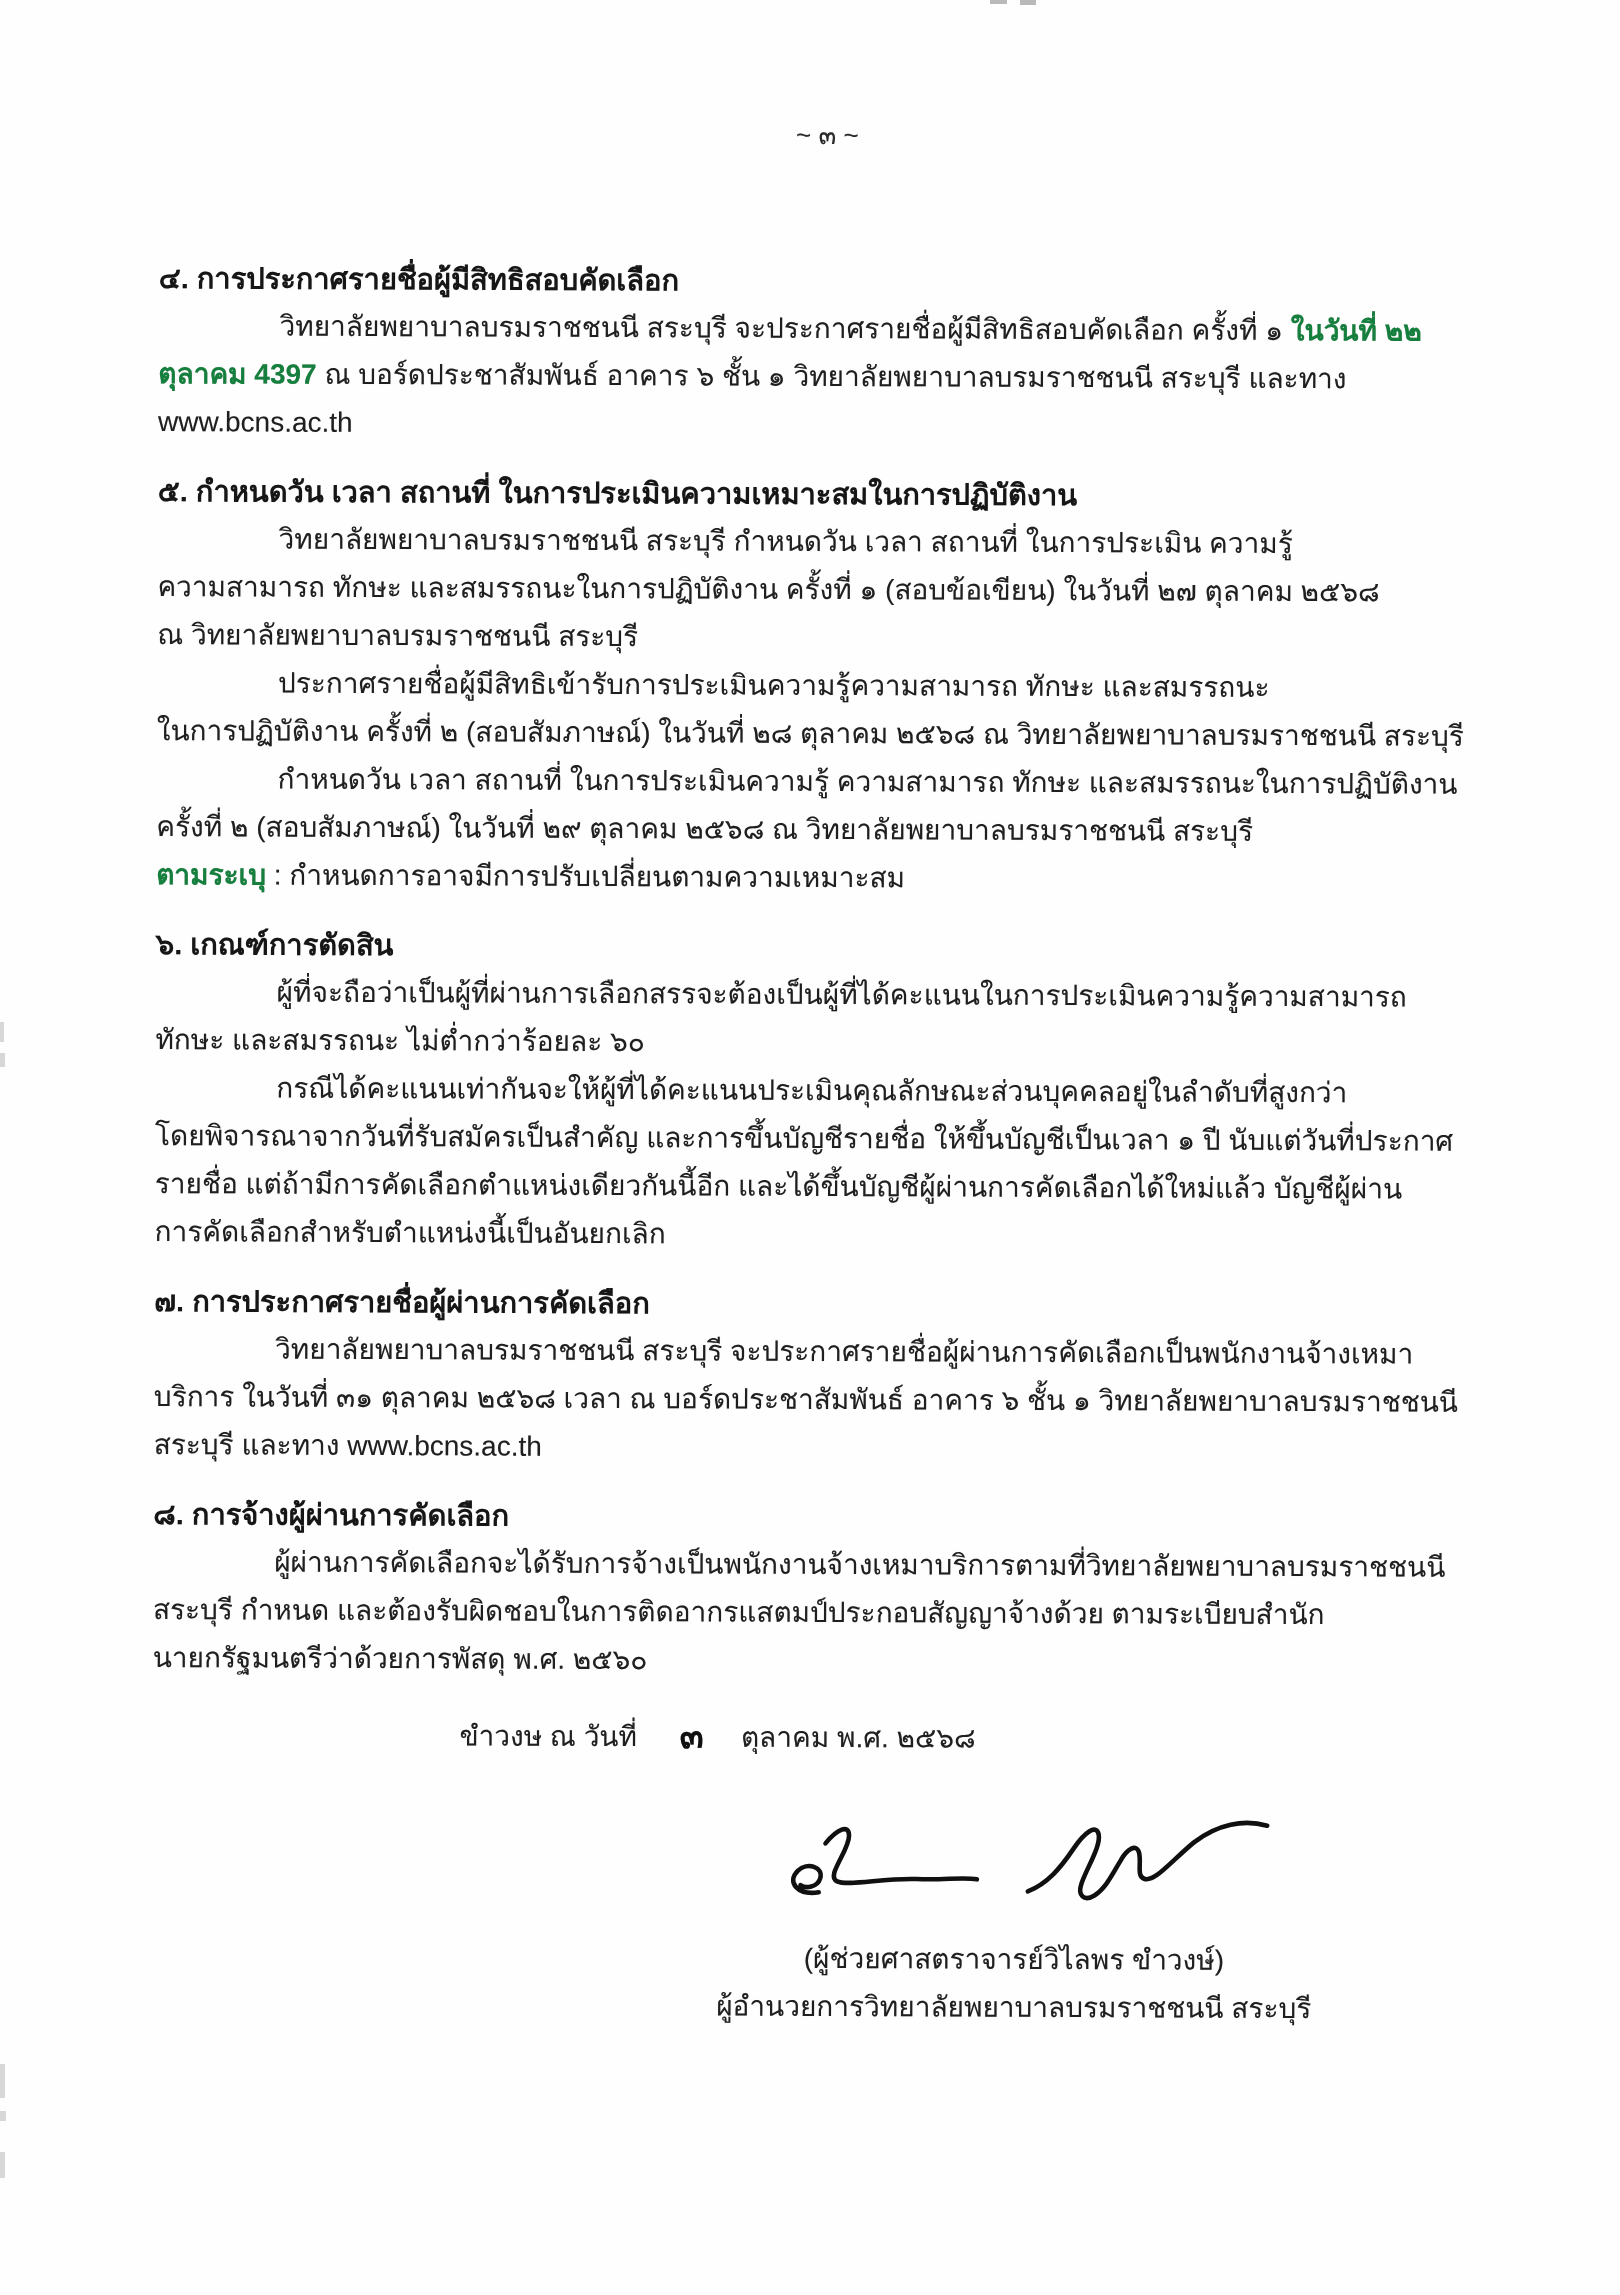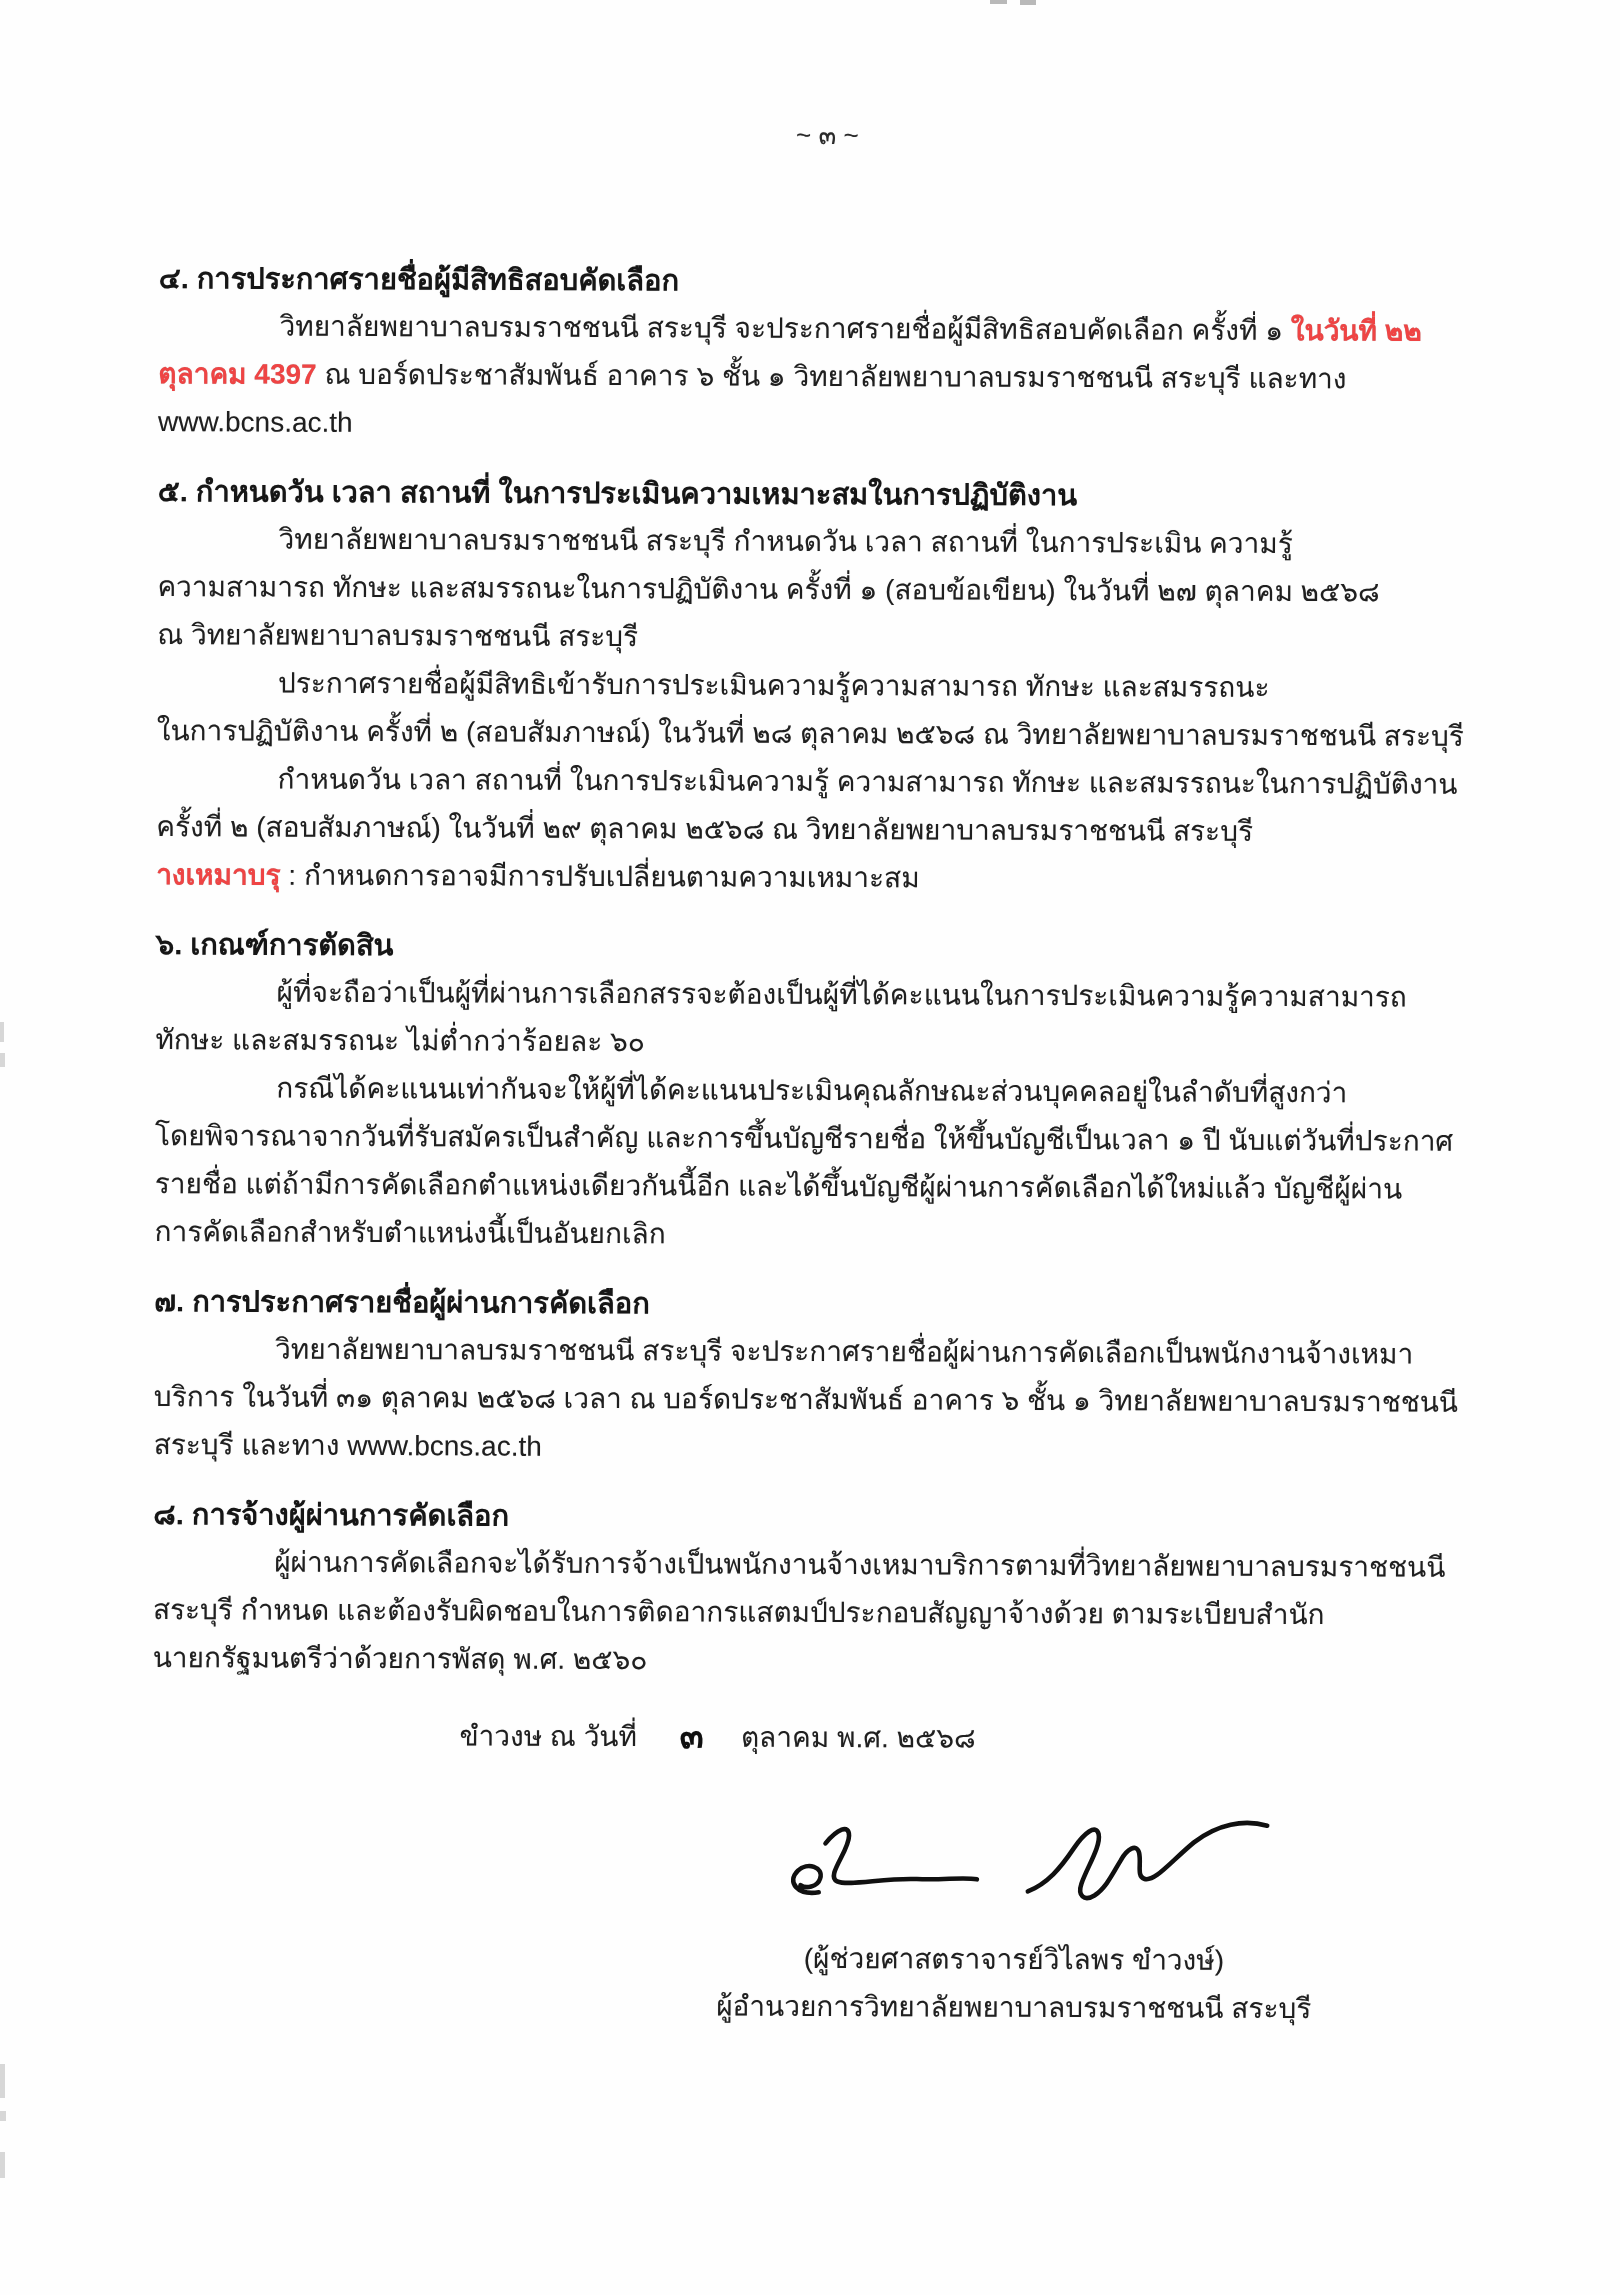--- a/index.html
+++ b/index.html
@@ -39,21 +39,21 @@
   .indent{padding-left:121px;}
   .h{
     font-size:29px;
     line-height:48px;
     font-weight:bold;
     color:#161616;
     margin:21px 0 0 0;
     white-space:nowrap;
   }
   .h.first{margin-top:98px;}
-  .b{font-weight:bold;color:#ef4444;}
+  .b{font-weight:bold;color:#15803d;}
   .closing{
     margin-top:26px;
     padding-left:307px;
     font-size:28px;
     line-height:48px;
     white-space:nowrap;
   }
   .closing .hand{
     display:inline-block;
     font-weight:bold;
@@ -100,21 +100,21 @@
 
     <section>
       <div class="h">๕. กำหนดวัน เวลา สถานที่ ในการประเมินความเหมาะสมในการปฏิบัติงาน</div>
       <div class="line indent">วิทยาลัยพยาบาลบรมราชชนนี สระบุรี กำหนดวัน เวลา สถานที่ ในการประเมิน ความรู้</div>
       <div class="line">ความสามารถ ทักษะ และสมรรถนะในการปฏิบัติงาน ครั้งที่ ๑ (สอบข้อเขียน)  ในวันที่ ๒๗ ตุลาคม ๒๕๖๘</div>
       <div class="line">ณ วิทยาลัยพยาบาลบรมราชชนนี สระบุรี</div>
       <div class="line indent">ประกาศรายชื่อผู้มีสิทธิเข้ารับการประเมินความรู้ความสามารถ ทักษะ และสมรรถนะ</div>
       <div class="line">ในการปฏิบัติงาน ครั้งที่ ๒ (สอบสัมภาษณ์) ในวันที่ ๒๘ ตุลาคม ๒๕๖๘ ณ วิทยาลัยพยาบาลบรมราชชนนี สระบุรี</div>
       <div class="line indent">กำหนดวัน เวลา สถานที่ ในการประเมินความรู้ ความสามารถ ทักษะ และสมรรถนะในการปฏิบัติงาน</div>
       <div class="line">ครั้งที่ ๒ (สอบสัมภาษณ์) ในวันที่ ๒๙ ตุลาคม ๒๕๖๘ ณ วิทยาลัยพยาบาลบรมราชชนนี สระบุรี</div>
-      <div class="line"><span class="b">างเหมาบรุ</span><span> : กำหนดการอาจมีการปรับเปลี่ยนตามความเหมาะสม</span></div>
+      <div class="line"><span class="b">ตามระเบุ</span><span> : กำหนดการอาจมีการปรับเปลี่ยนตามความเหมาะสม</span></div>
     </section>
 
     <section>
       <div class="h">๖. เกณฑ์การตัดสิน</div>
       <div class="line indent">ผู้ที่จะถือว่าเป็นผู้ที่ผ่านการเลือกสรรจะต้องเป็นผู้ที่ได้คะแนนในการประเมินความรู้ความสามารถ</div>
       <div class="line">ทักษะ และสมรรถนะ ไม่ต่ำกว่าร้อยละ ๖๐</div>
       <div class="line indent">กรณีได้คะแนนเท่ากันจะให้ผู้ที่ได้คะแนนประเมินคุณลักษณะส่วนบุคคลอยู่ในลำดับที่สูงกว่า</div>
       <div class="line">โดยพิจารณาจากวันที่รับสมัครเป็นสำคัญ และการขึ้นบัญชีรายชื่อ ให้ขึ้นบัญชีเป็นเวลา ๑ ปี นับแต่วันที่ประกาศ</div>
       <div class="line">รายชื่อ แต่ถ้ามีการคัดเลือกตำแหน่งเดียวกันนี้อีก และได้ขึ้นบัญชีผู้ผ่านการคัดเลือกได้ใหม่แล้ว บัญชีผู้ผ่าน</div>
       <div class="line">การคัดเลือกสำหรับตำแหน่งนี้เป็นอันยกเลิก</div>

